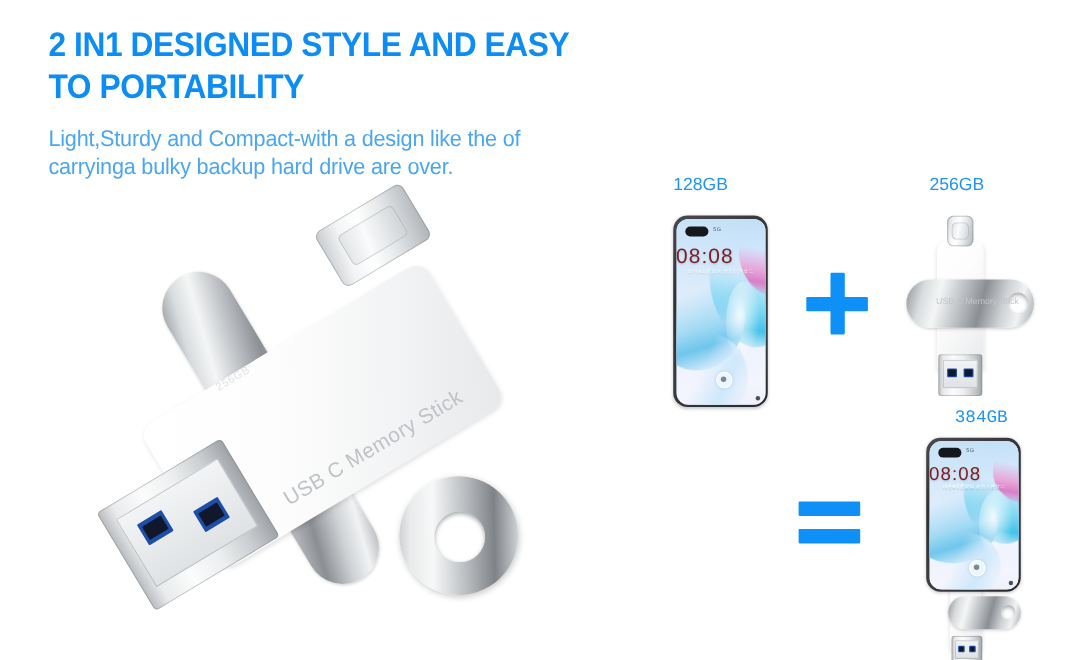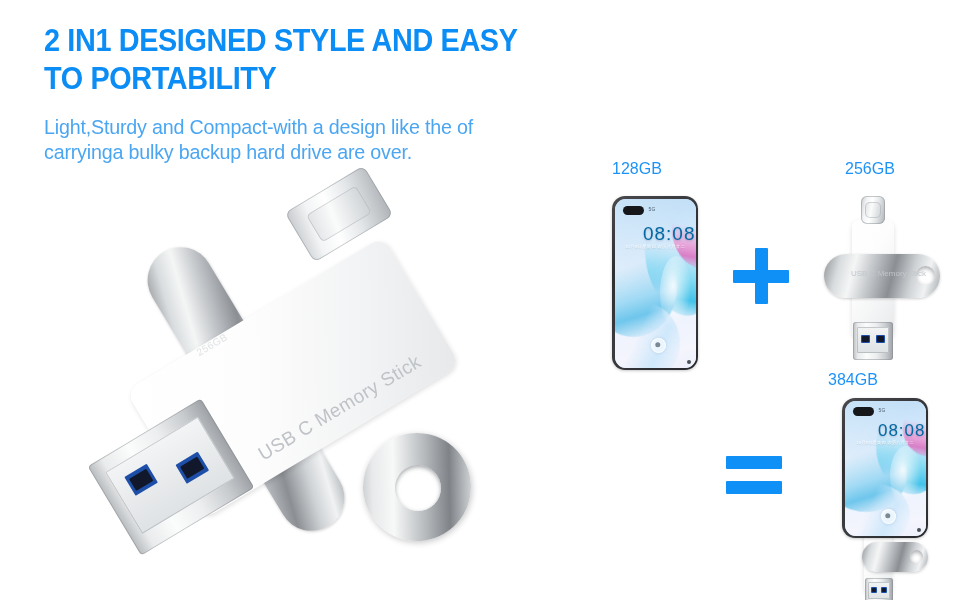--- a/index.html
+++ b/index.html
@@ -54,21 +54,21 @@
   
   .cap-label {
     position: absolute;
     color: #1E93F7;
     font-size: 16px;
     letter-spacing: 0px;
     white-space: nowrap;
   }
   #cap-128 { left: 612px; top: 160px; }
   #cap-256 { left: 845px; top: 160px; }
-  #cap-384 { left: 828px; top: 371px; }
+  #cap-384 { left: 868px; top: 371px; font-family: Liberation Mono, monospace; }
 
   
   .op {
     position: absolute;
     color: #0E90F6;
   }
   .op-plus-h, .op-plus-v {
     position: absolute;
     background: #0E90F6;
     border-radius: 1px;
@@ -176,22 +176,22 @@
   .status-right {
     position: absolute;
     color: #22323f;
     line-height: 1;
     letter-spacing: 0.2px;
     opacity: 0.75;
   }
   .lock-clock {
     position: absolute;
     left: 0; right: 0;
-    text-align: right;
-    color: #0369a1;
+    text-align: left;
+    color: #7f1d1d;
     font-weight: 300;
     letter-spacing: 1px;
     text-shadow: 0 1px 2px rgba(60,90,120,0.30);
   }
   .lock-date {
     position: absolute;
     left: 0; right: 0;
     text-align: center;
     color: #ffffff;
     opacity: 0.92;

